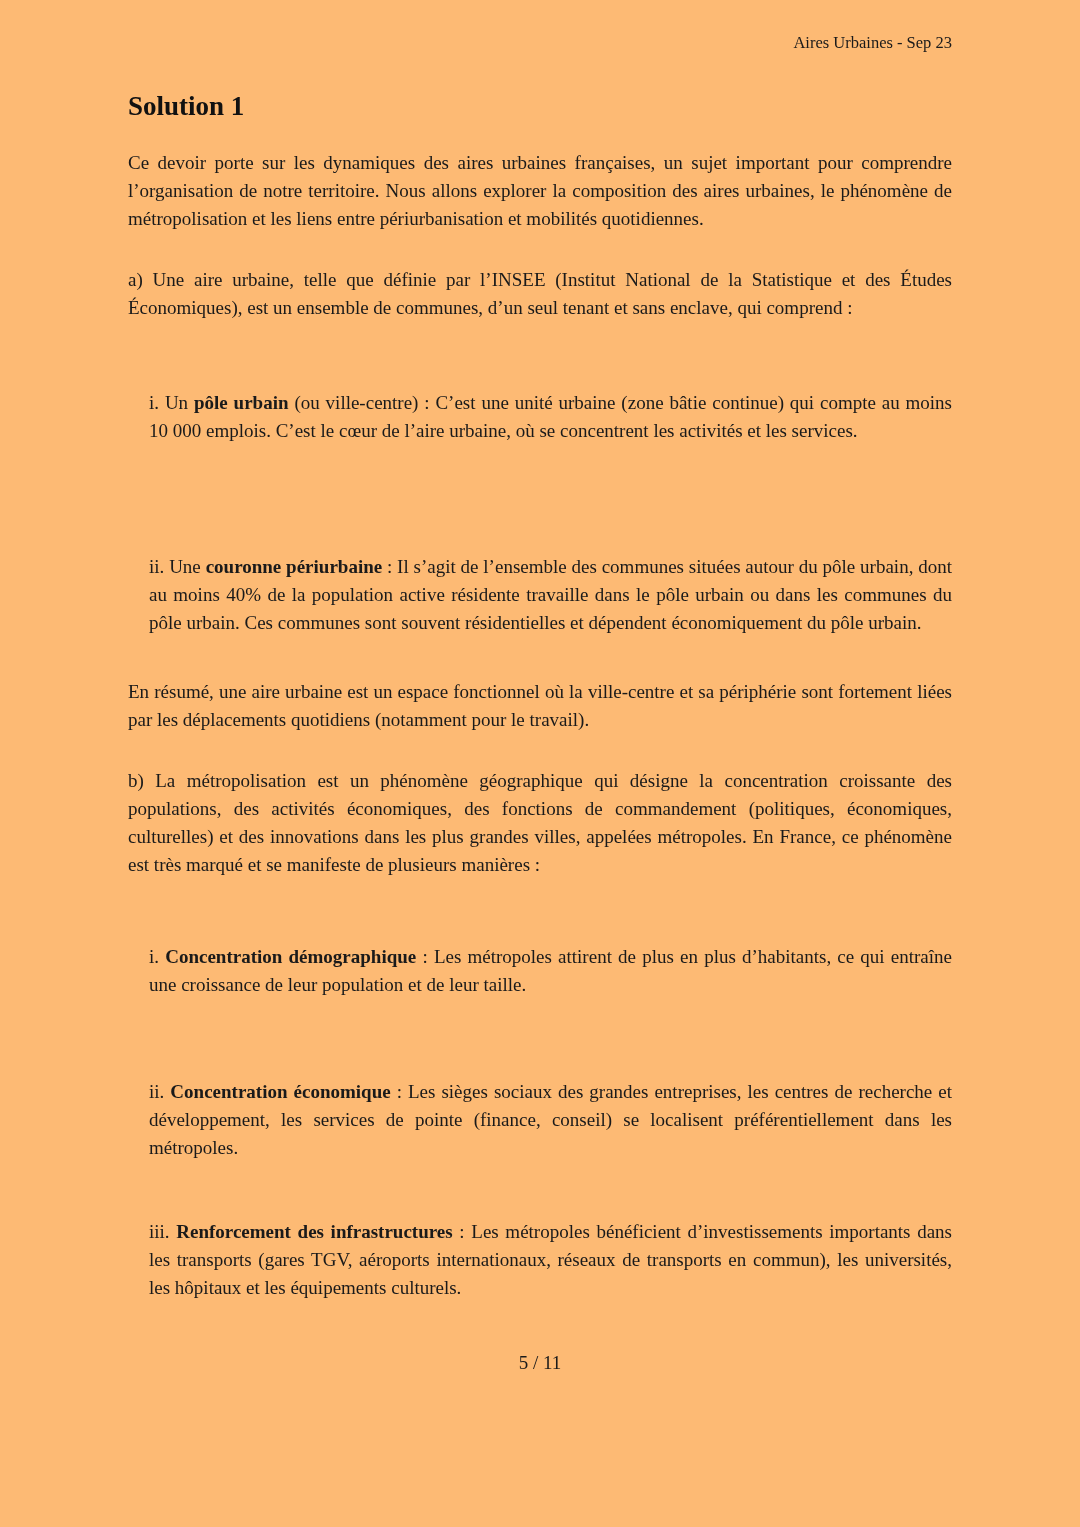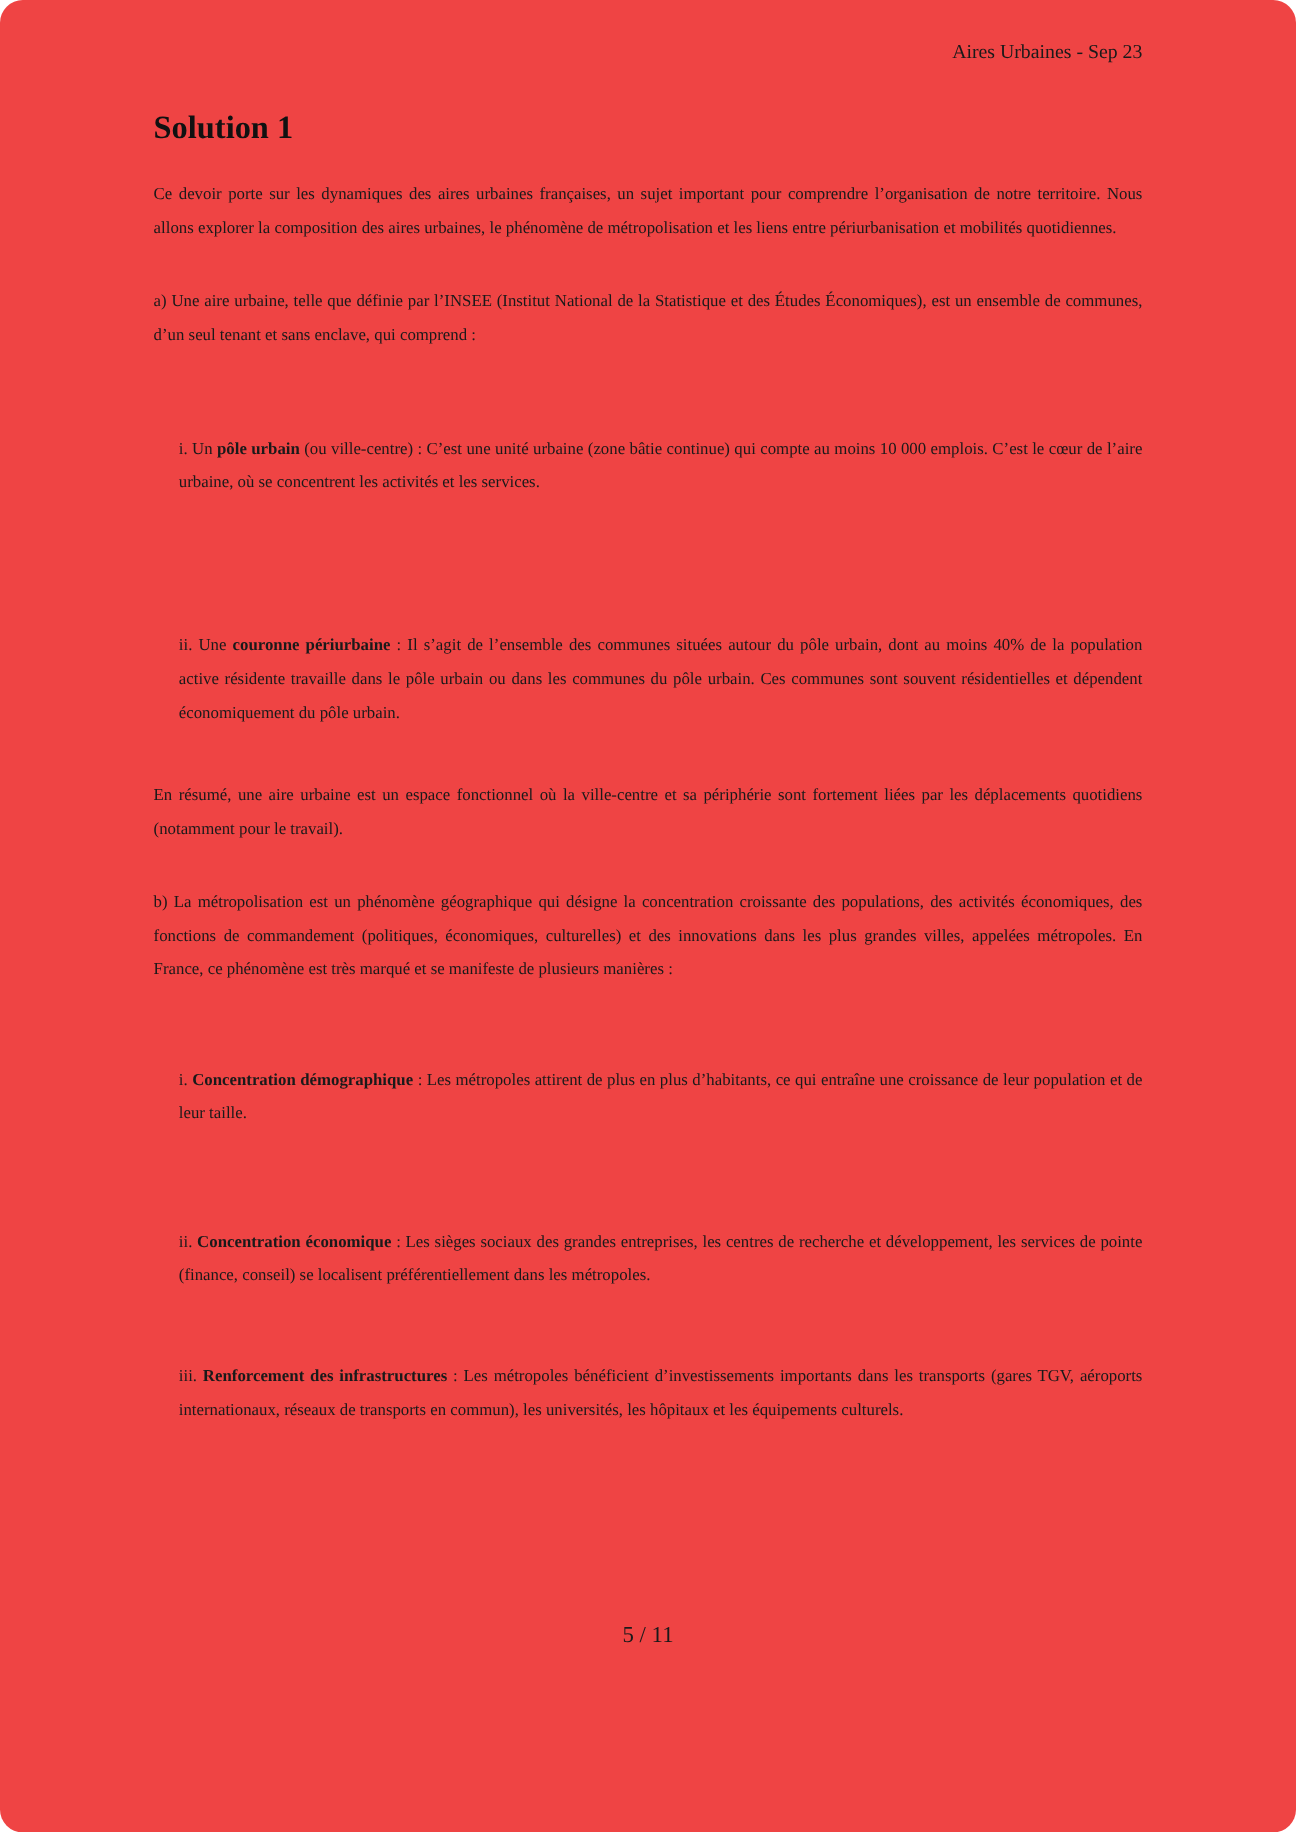--- a/index.html
+++ b/index.html
@@ -1,24 +1,23 @@
 <!DOCTYPE html>
 <html lang="fr"><head>
 <meta charset="utf-8">
 <style>
   html, body { margin: 0; padding: 0; background: #ffffff; }
   .page {
     position: relative;
     width: 1080px;
     height: 1527px;
-    background: #ef4444;
+    background: #fdba74;
     color: #1a1a1a;
     font-family: "Liberation Serif", "DejaVu Serif", serif;
     overflow: hidden;
-    border-radius: 19px;
   }
   .running-header {
     position: absolute;
     top: 33px;
     right: 128px;
     font-size: 16.5px;
     line-height: 20px;
     color: #1a1a1a;
     white-space: nowrap;
   }
@@ -28,21 +27,21 @@
   .title {
     margin: 0;
     padding: 0;
     font-size: 27px;
     line-height: 32px;
     font-weight: bold;
     color: #111111;
   }
   .para {
     margin: 0;
-    font-size: 14px;
+    font-size: 19px;
     line-height: 28px;
     text-align: justify;
     hyphens: none;
   }
   .para strong { font-weight: bold; }
   .item { margin-left: 21px; }
   .intro      { margin-top: 27px; }
   .lead-a     { margin-top: 33px; }
   .item-a-i   { margin-top: 67px; }
   .item-a-ii  { margin-top: 108px; }

